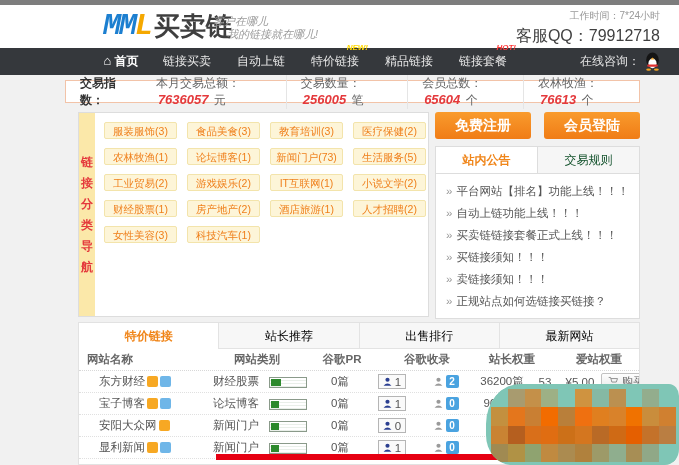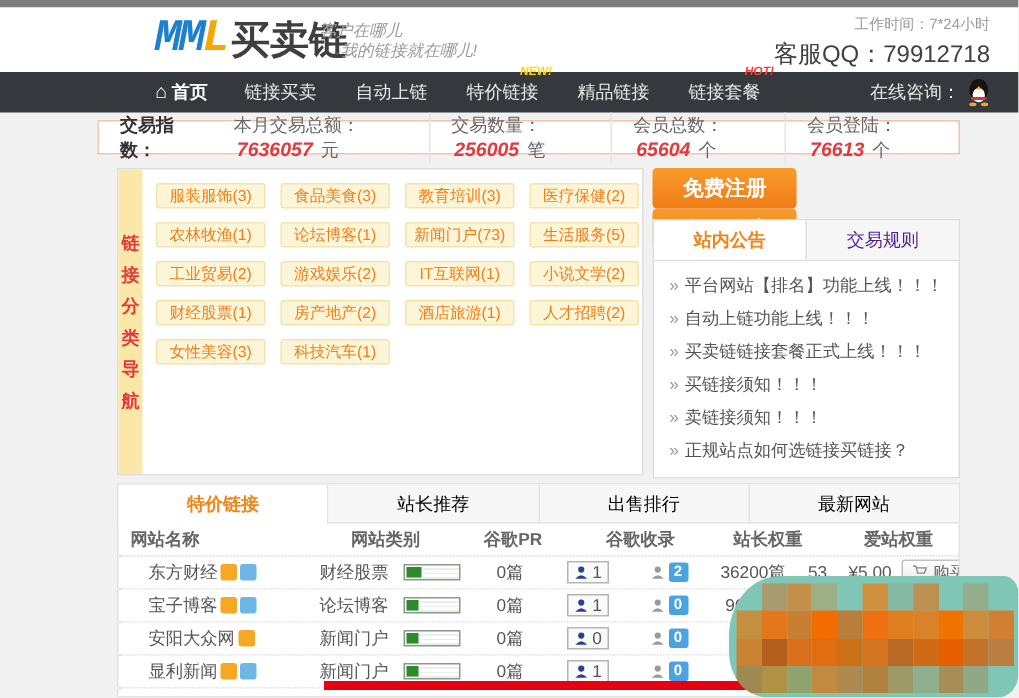--- a/index.html
+++ b/index.html
@@ -39,25 +39,25 @@
 
   
   #main { left:78px; top:112px; width:562px; height:205px; display:flex; gap:6px; }
   #cat-panel { width:352px; height:205px; background:#fff; border:1px solid #ddd; display:flex; }
   #vstrip { width:16px; background:#fbe8a9; display:flex; flex-direction:column; justify-content:center; align-items:center; gap:8px; }
   #vstrip span { color:#e4393c; font-size:12px; font-weight:bold; line-height:13px; }
   #cat-grid { flex:1; padding:9px 0 0 9px; display:grid; grid-template-columns:repeat(4,73px); gap:9px 10px; align-content:start; }
   .cat-btn { display:block; width:73px; height:17px; line-height:17px; text-align:center; background:#fdf5d8; border:1px solid #f3e4ab; border-radius:2px; color:#ef7f1a; font-size:10.5px; text-decoration:none; cursor:pointer; white-space:nowrap; }
 
   #right-col { flex:1; display:flex; flex-direction:column; }
-  #account-buttons { display:flex; justify-content:space-between; height:27px;flex-direction:column; }
+  #account-buttons { display:flex; justify-content:space-between; height:27px; }
   .acct-btn { width:96px; height:27px; line-height:27px; text-align:center; color:#fff; font-size:14px; font-weight:bold; background:linear-gradient(#f99b2d,#f07c16); border-radius:3px; text-decoration:none; cursor:pointer; }
   #notice-box { margin-top:7px; flex:1; background:#fff; border:1px solid #ddd; }
   #notice-tabs { display:flex; height:27px; border-bottom:1px solid #ddd; }
-  .notice-tab { flex:1; text-align:center; line-height:27px; font-size:12px; color:#4c1d95; background:#f6f6f6; cursor:pointer; }
+  .notice-tab { flex:1; text-align:center; line-height:27px; font-size:12px; color:#14532d; background:#f6f6f6; cursor:pointer; }
   .notice-tab.active { background:#fff; color:#f08519; font-weight:bold; border-right:1px solid #ddd; }
   #notice-list { list-style:none; padding:6px 10px; }
   #notice-list li { font-size:11.5px; color:#555; line-height:22px; white-space:nowrap; overflow:hidden; cursor:pointer; }
   #notice-list .arrow { color:#999; margin-right:4px; }
 
   
   #listing { left:78px; top:322px; width:562px; height:143px; background:#fff; border:1px solid #e2e2e2; overflow:hidden; }
   #listing-tabs { display:flex; height:26px; }
   .listing-tab { flex:1; text-align:center; line-height:26px; font-size:12px; color:#000000; background:#f7f7f7; border-bottom:1px solid #e3e3e3; border-right:1px solid #e3e3e3; cursor:pointer; }
   .listing-tab:last-child { border-right:none; }
@@ -127,21 +127,21 @@
       </svg>
     </a>
   </nav>
 
 <div id="stats-bar" class="abs">
   <span id="stats-title">交易指数：</span>
   <div id="stats-items" style="display:flex;">
       <span class="stat-item"><span>本月交易总额：</span><span class="stat-value">7636057</span><span> 元</span></span>
       <span class="stat-item"><span>交易数量：</span><span class="stat-value">256005</span><span> 笔</span></span>
       <span class="stat-item"><span>会员总数：</span><span class="stat-value">65604</span><span> 个</span></span>
-      <span class="stat-item"><span>会员登陆：</span><span class="stat-value">76613</span><span> 个</span></span>
+      <span class="stat-item"><span>农林牧渔：</span><span class="stat-value">76613</span><span> 个</span></span>
     </div>
 </div>
 
 <div id="main" class="abs">
   <section id="cat-panel">
     <div id="vstrip">
         <span>链</span>
         <span>接</span>
         <span>分</span>
         <span>类</span>

